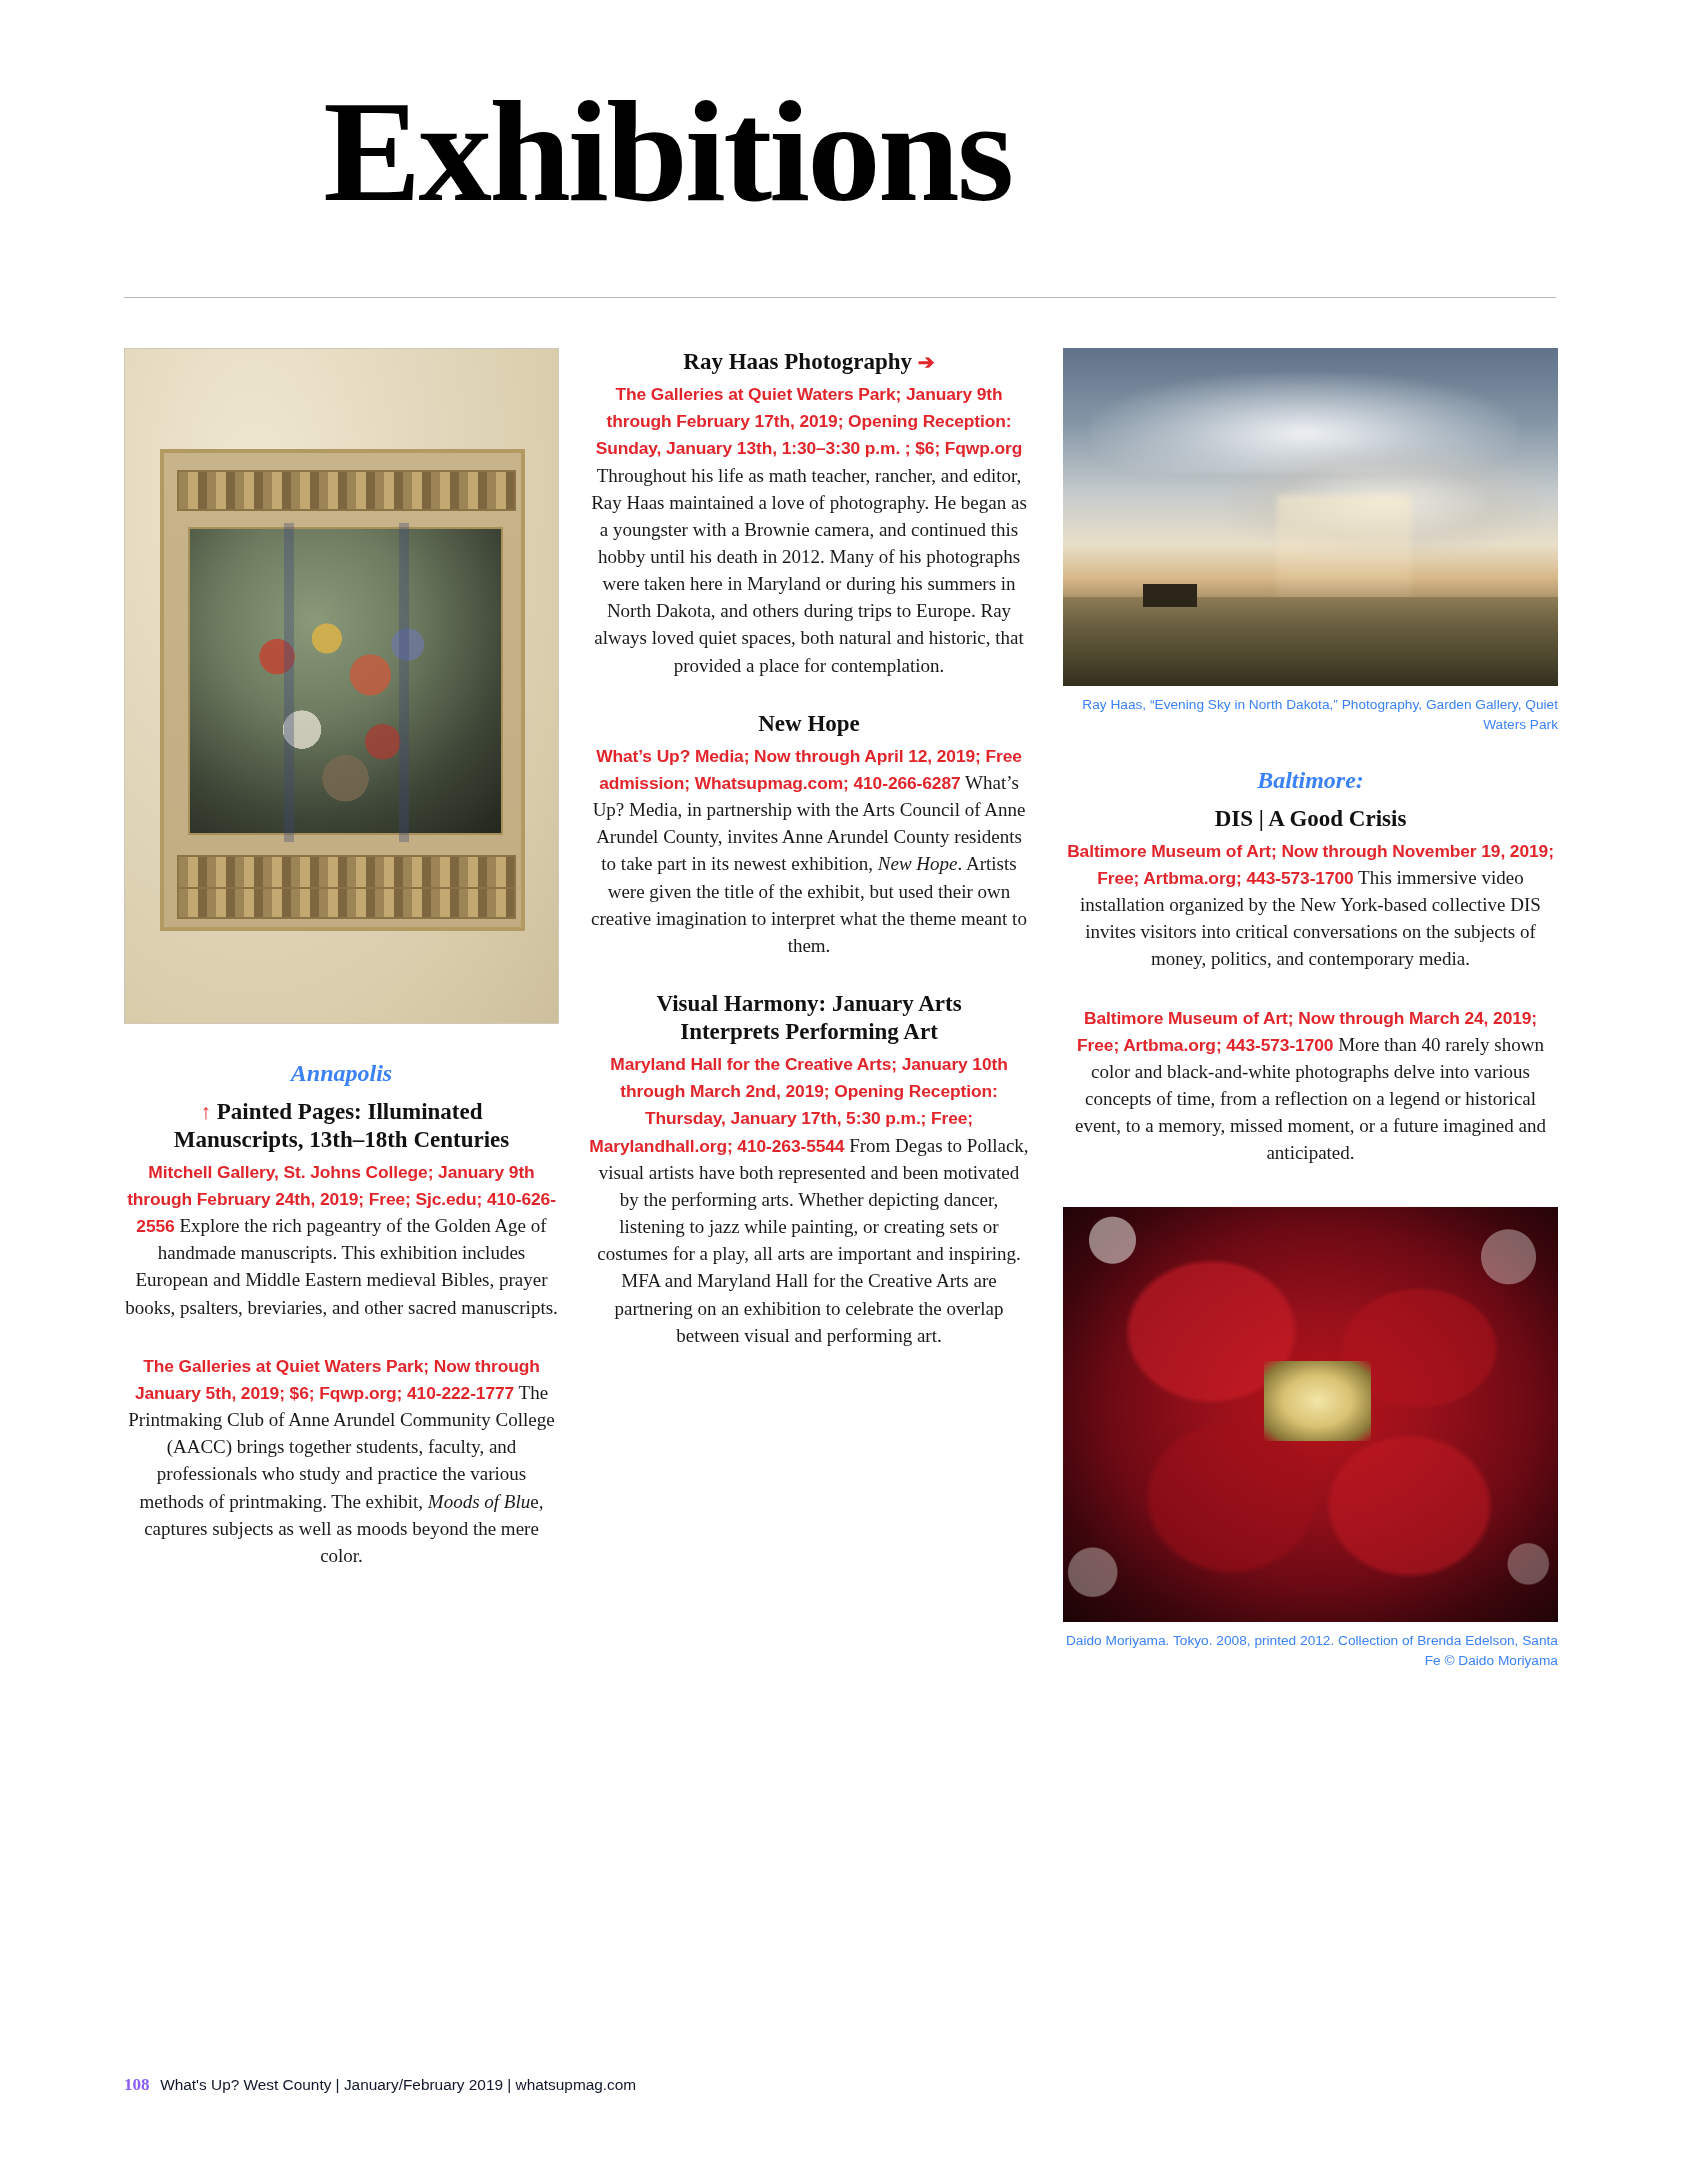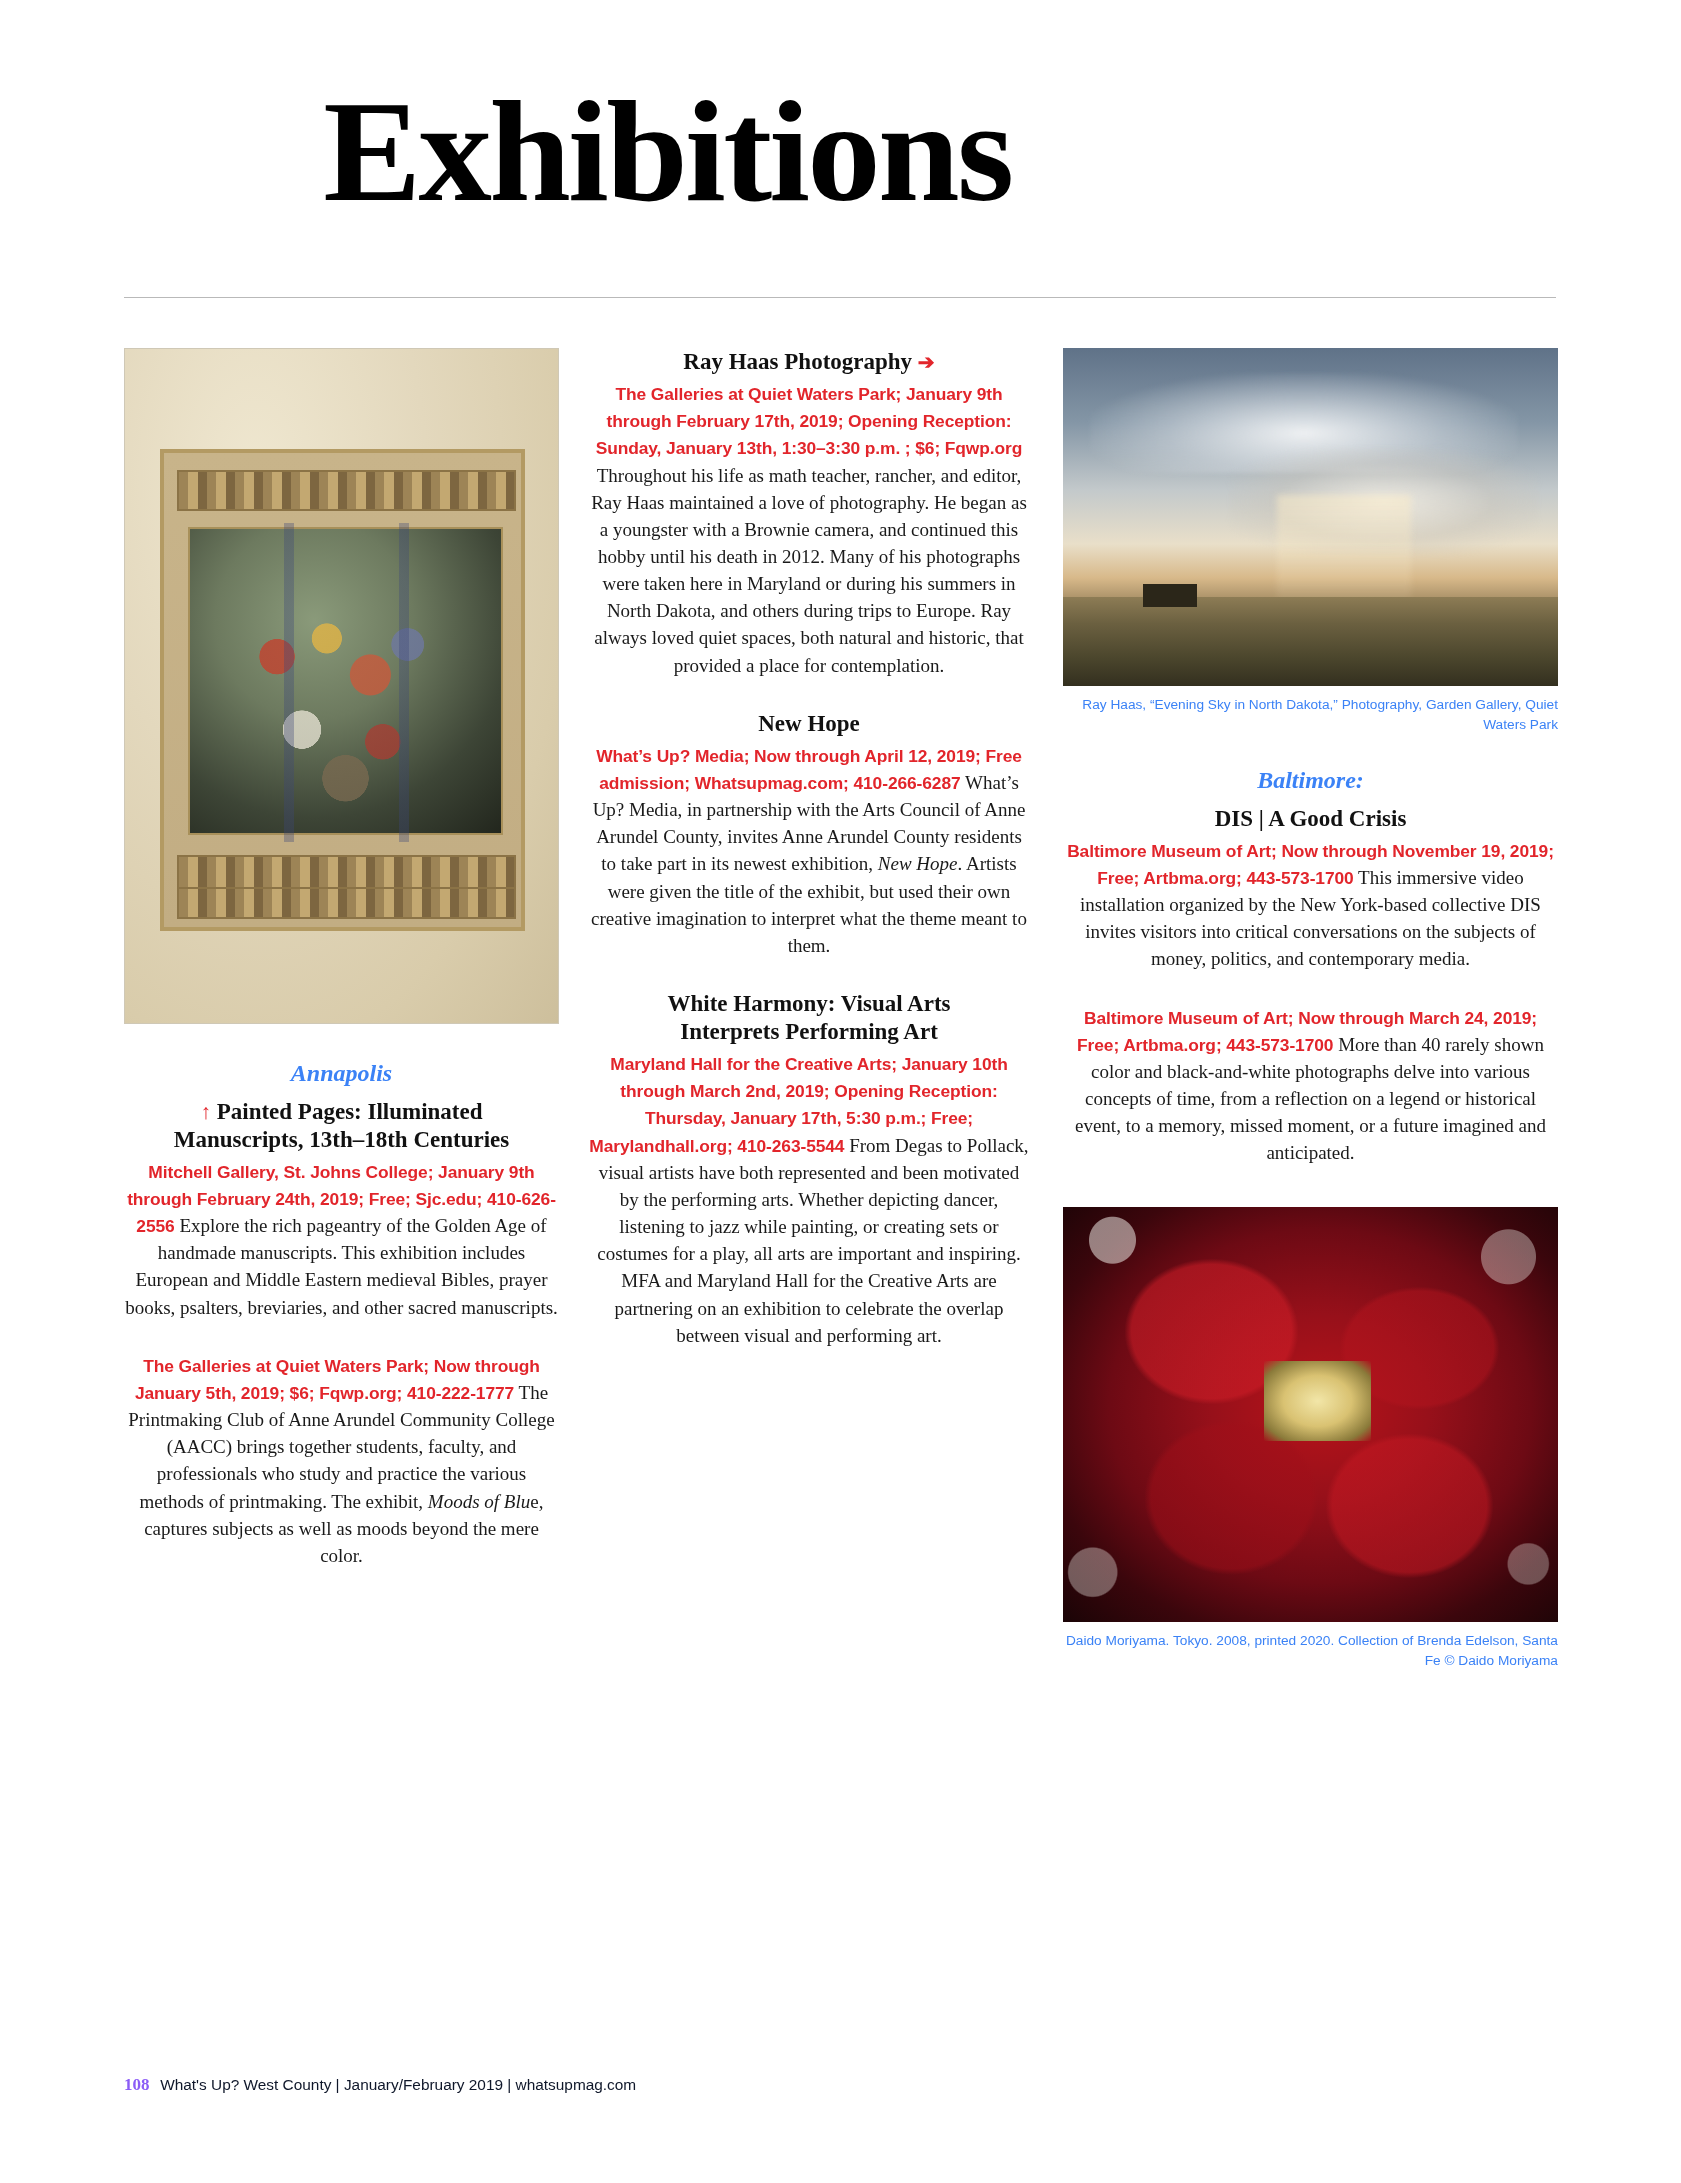--- a/index.html
+++ b/index.html
@@ -329,21 +329,21 @@
     <div class="block" style="margin-top:16px">
       <div class="headline">New Hope</div>
       <p class="body">
         <span class="meta">What’s Up? Media; Now through April 12, 2019; Free admission; Whatsupmag.com; 410-266-6287</span>
         <span>What’s Up? Media, in partnership with the Arts Council of Anne Arundel County, invites Anne Arundel County residents to take part in its newest exhibition, </span><i class="it">New Hope</i><span>. Artists were given the title of the exhibit, but used their own creative imagination to interpret what the theme meant to them.</span>
       </p>
     </div>
 
     <div class="block" style="margin-top:23px">
       <div class="headline">
-        <span>White Harmony: Visual Arts</span><br>
+        <span>Visual Harmony: January Arts</span><br>
         <span>Interprets Performing Art</span>
       </div>
       <p class="body">
         <span class="meta">Maryland Hall for the Creative Arts; January 10th through March 2nd, 2019; Opening Reception: Thursday, January 17th, 5:30 p.m.; Free; Marylandhall.org; 410-263-5544</span>
         <span>From Degas to Pollack, visual artists have both represented and been motivated by the performing arts. Whether depicting dancer, listening to jazz while painting, or creating sets or costumes for a play, all arts are important and inspiring. MFA and Maryland Hall for the Creative Arts are partnering on an exhibition to celebrate the overlap between visual and performing art.</span>
       </p>
     </div>
 
   </div>
 
@@ -377,21 +377,21 @@
       </p>
     </div>
 
     <div style="height:9.4px"></div>
 
     <div class="img-frame img-flower">
       <div class="lace"></div>
       <div class="flower-petals"></div>
       <div class="flower-center"></div>
     </div>
-    <div class="cap-wrap caption">Daido Moriyama. Tokyo. 2008, printed 2020. Collection of Brenda Edelson, Santa Fe © Daido Moriyama</div>
+    <div class="cap-wrap caption">Daido Moriyama. Tokyo. 2008, printed 2012. Collection of Brenda Edelson, Santa Fe © Daido Moriyama</div>
 
   </div>
 
   <div class="footer">
     <span class="folio">108</span>
     <span class="footer-text">What's Up? West County  |  January/February 2019  |  whatsupmag.com</span>
   </div>
 
 </div>
 

